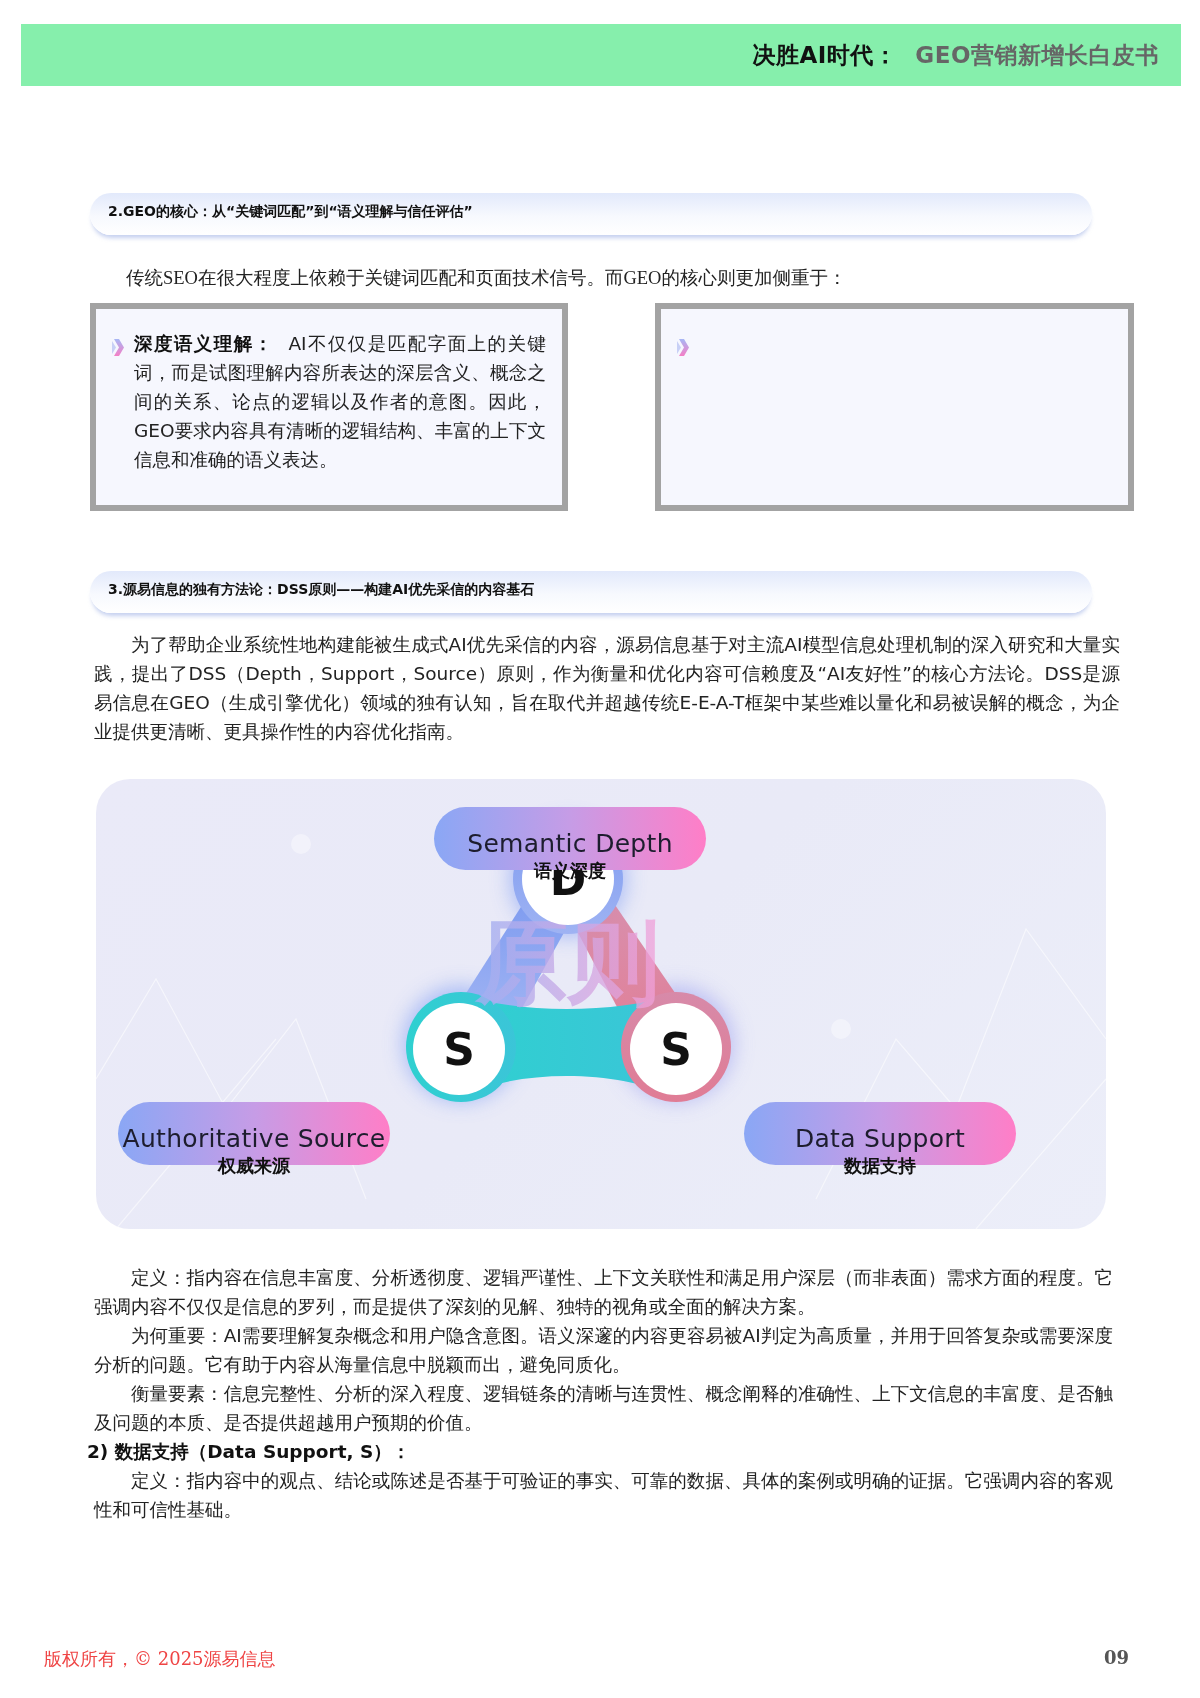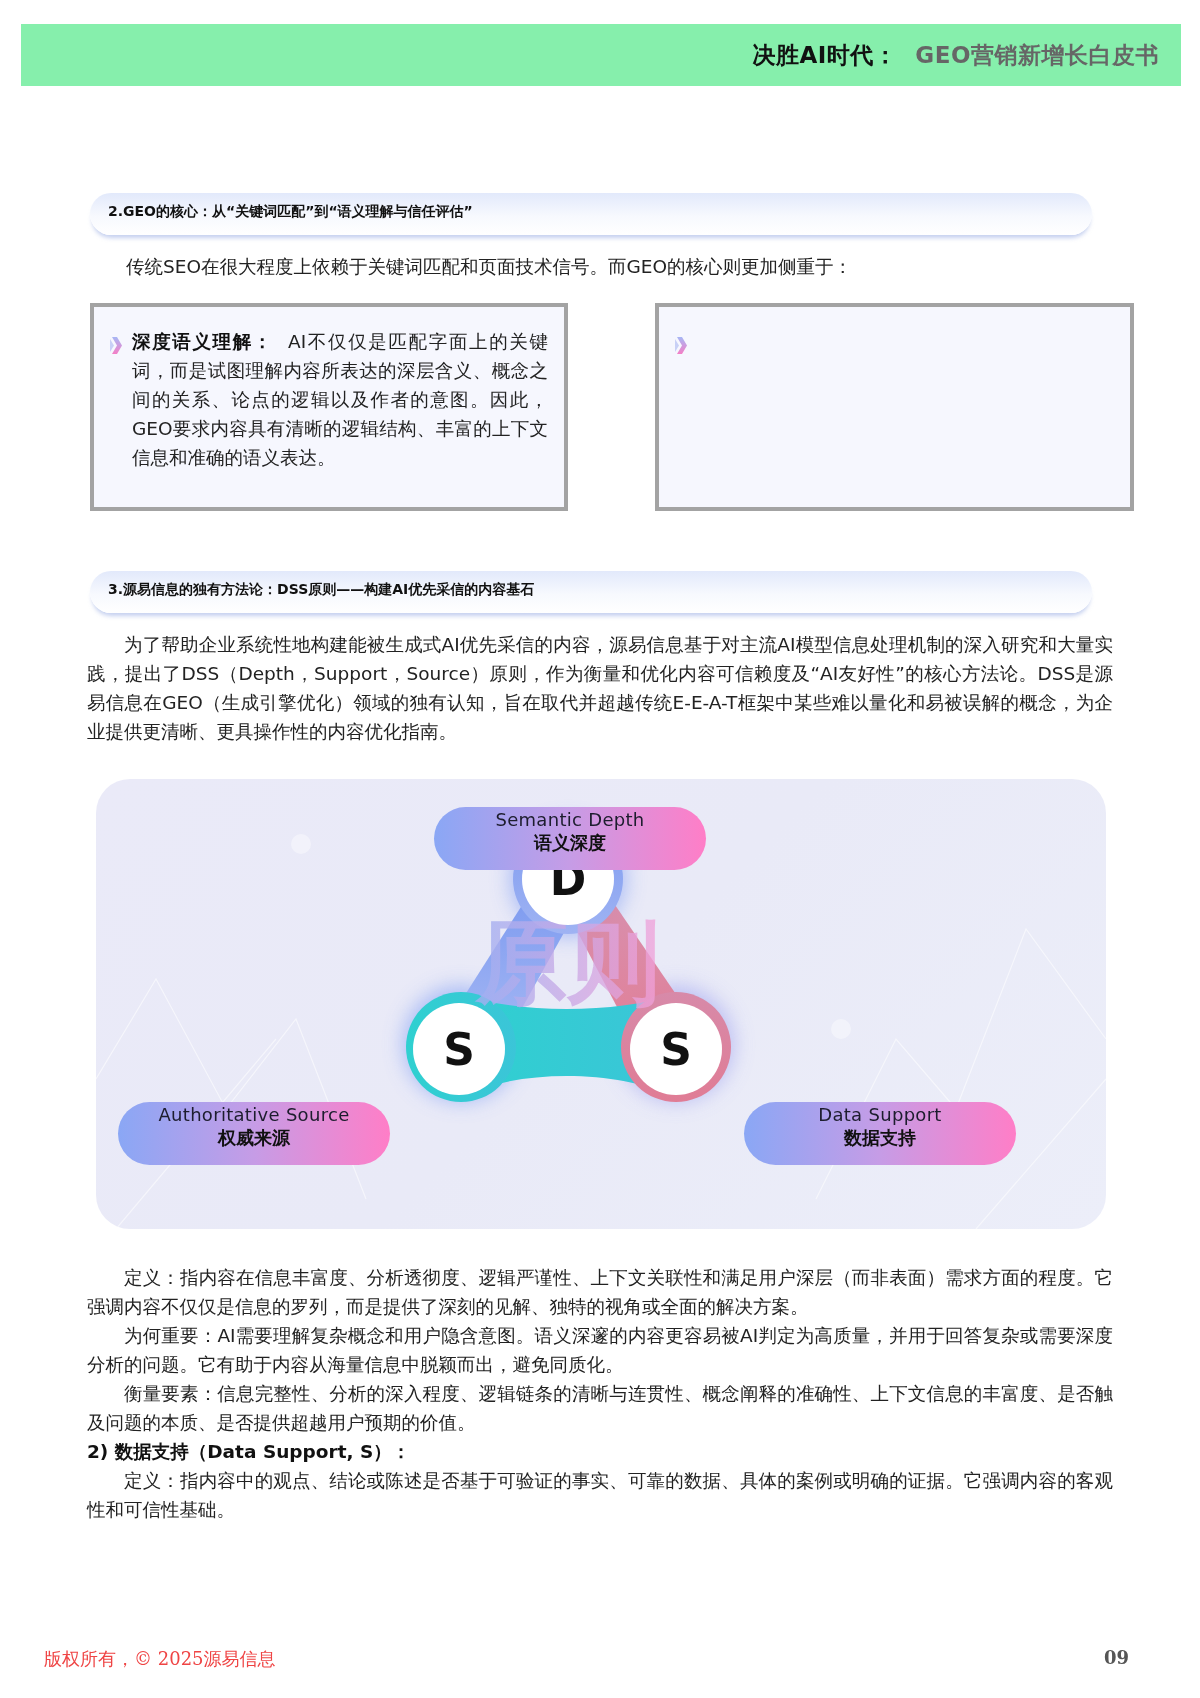--- a/index.html
+++ b/index.html
@@ -9,52 +9,52 @@
   .header-title { position:absolute; right:22px; top:16px; font-size:23px; font-weight:bold; letter-spacing:0.5px; white-space:nowrap; }
   .header-title .t1 { color:#111; }
   .header-title .t2 { color:#666; margin-left:18px; }
 
   .sec-head { position:absolute; left:90px; width:1002px; height:42px; border-radius:21px;
               background:linear-gradient(180deg,#e2e9fb 0%,#f7f9fe 55%,#ffffff 100%);
               box-shadow:0 5px 4px -2px rgba(150,170,225,0.55); }
   .sec-head span { position:absolute; left:18px; top:10px; font-size:14px; font-weight:bold; color:#111; white-space:nowrap; }
 
   .para { position:absolute; font-size:18.5px; line-height:29px; color:#222; }
-  .indent { text-indent:2em; }
+  .indent { text-indent:2em;margin-left:7px; }
 
-  .card { position:absolute; top:303px; height:208px; background:#f6f7fe; border:4px solid #a3a3a3; box-sizing:border-box; }
+  .card { position:absolute; top:303px; height:208px; background:#f6f7fe; border:6px solid #a3a3a3; box-sizing:border-box; }
   .card .bullet { position:absolute; left:16px; top:30px; width:12px; height:17px; }
   .card .ctext { position:absolute; left:38px; top:20px; right:16px; font-size:18.5px; line-height:29px; color:#222; text-align:justify; }
   .card .ctext b { color:#111; }
 
   .diagram { position:absolute; left:96px; top:779px; width:1010px; height:450px; border-radius:34px;
              background:linear-gradient(135deg,#eaeaf8 0%,#e9eaf7 50%,#eceef9 100%); overflow:hidden; }
   .diagram svg.bg { position:absolute; left:0; top:0; }
   .pill { position:absolute; width:272px; height:63px; border-radius:32px;
           background:linear-gradient(90deg,#8aa7f5 0%,#c69ce6 50%,#ff7ec7 100%); text-align:center; }
-  .pill .en { display:block; font-size:18px; color:#1d1d2e; margin-top:2px; letter-spacing:0.3px; }
+  .pill .en { display:block; font-size:25px; color:#1d1d2e; margin-top:22px; letter-spacing:0.3px; }
   .pill .zh { display:block; font-size:18px; font-weight:bold; color:#111; margin-top:1px; }
 
   .footer-left { position:absolute; left:44px; top:1647px; font-family:"DejaVu Serif","Liberation Serif",serif; font-size:18px; color:#ef4444; }
   .footer-right { position:absolute; left:1104px; top:1647px; font-family:"DejaVu Serif","Liberation Serif",serif; font-size:18px; color:#555;font-weight:bold; }
   .sub-head { font-weight:bold; color:#111; }
 </style>
 </head>
 <body>
 
 <div class="header-bar">
   <div class="header-title">
     <span class="t1">决胜AI时代：</span><span class="t2">GEO营销新增长白皮书</span>
   </div>
 </div>
 
 <div class="sec-head" style="top:193px;">
   <span>2.GEO的核心：从“关键词匹配”到“语义理解与信任评估”</span>
 </div>
-<div class="para" style="left:126px; top:252px; width:1000px;">传统SEO在很大程度上依赖于关键词匹配和页面技术信号。而GEO的核心则更加侧重于：</div>
+<div class="para" style="left:126px; top:264px; width:1000px;font-family:Liberation Serif, serif;">传统SEO在很大程度上依赖于关键词匹配和页面技术信号。而GEO的核心则更加侧重于：</div>
 
 <div class="card" style="left:90px; width:478px;">
   <svg class="bullet" viewBox="0 0 12 17">
     <defs>
         <linearGradient id="bg1" x1="0" y1="0" x2="0" y2="1">
           <stop offset="0" stop-color="#a7b7f5"></stop>
           <stop offset="1" stop-color="#f47fc6"></stop>
         </linearGradient>
       </defs>
     <path d="M2 0 L7 0 L12 8.5 L7 17 L2 17 L7 8.5 Z" fill="url(#bg1)"></path>

